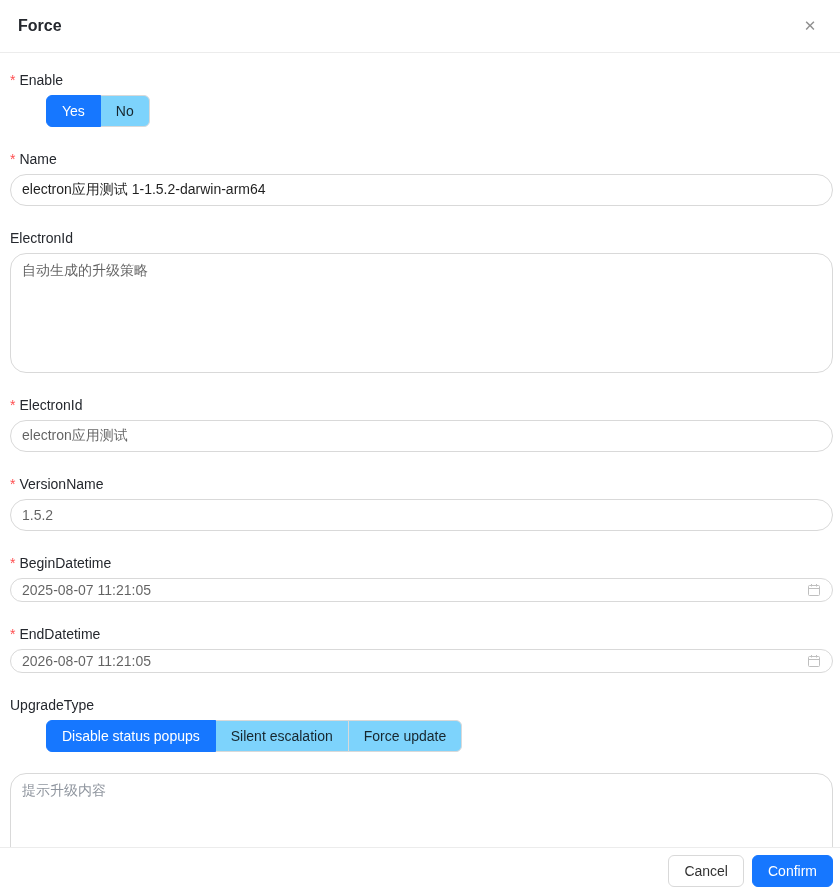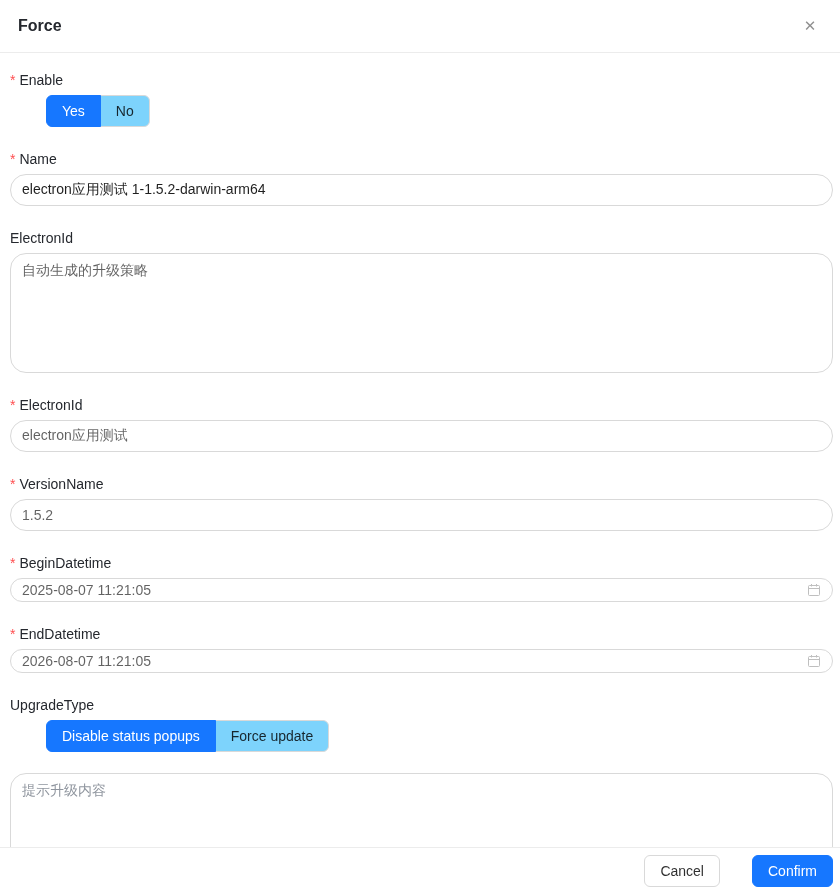--- a/index.html
+++ b/index.html
@@ -125,21 +125,21 @@
     margin-left: 36px;
   }
   
   .drawer-footer {
     position: absolute; left: 0; right: 0; bottom: 0;
     height: 47px;
     background: #fff;
     border-top: 1px solid #ececec;
     display: flex; align-items: center; justify-content: flex-end;
     padding-right: 7px;
-    gap: 32px;
+    gap: 8px;
     z-index: 3;
   }
   .btn {
     height: 32px;
     padding: 0 15px;
     border-radius: 6px;
     font-family: inherit;
     font-size: 14px;
     display: inline-flex; align-items: center; justify-content: center;
     cursor: pointer;
@@ -240,20 +240,21 @@
         </svg>
       </div>
     </div>
 
     <div class="form-item">
       <div class="form-label">
         <span>UpgradeType</span>
       </div>
       <div class="radio-group">
         <label class="radio-btn selected">Disable status popups</label>
+        <label class="radio-btn">Silent escalation</label>
         <label class="radio-btn">Force update</label>
       </div>
     </div>
 
     <div class="form-item">
       <textarea class="textarea" placeholder="提示升级内容" style=""></textarea>
     </div>
 
   </div>
 

